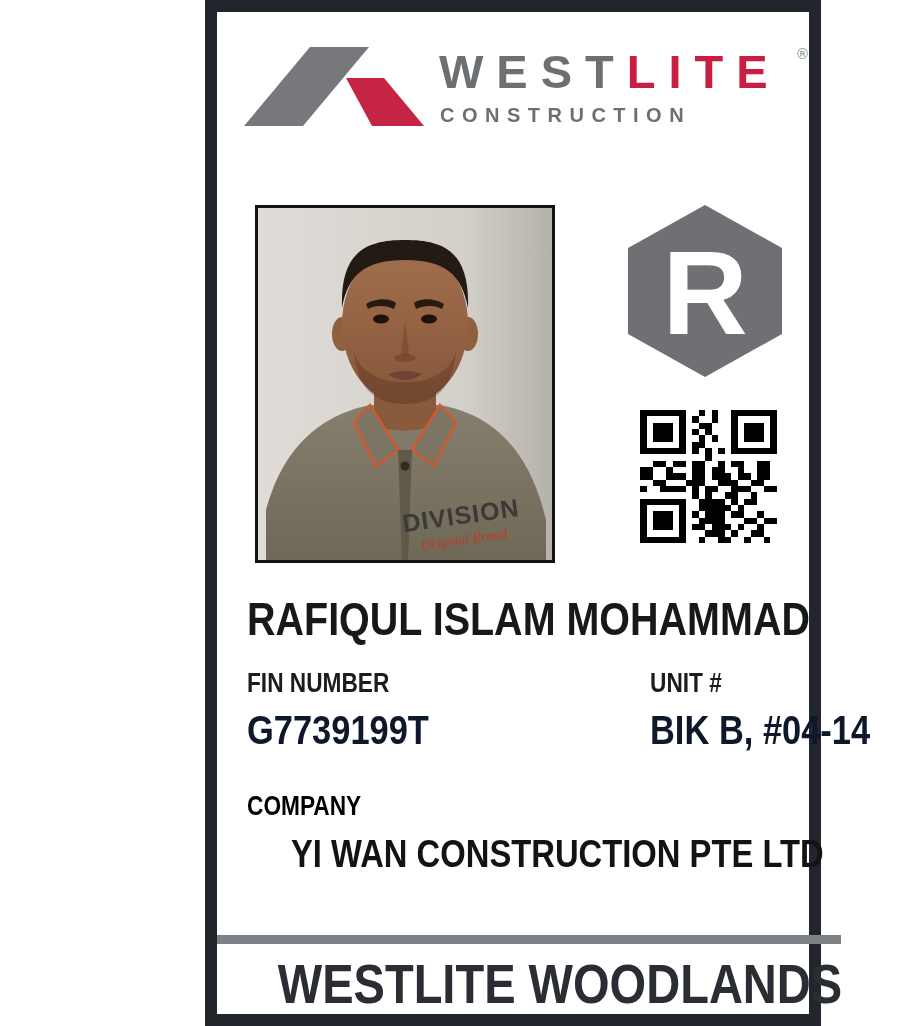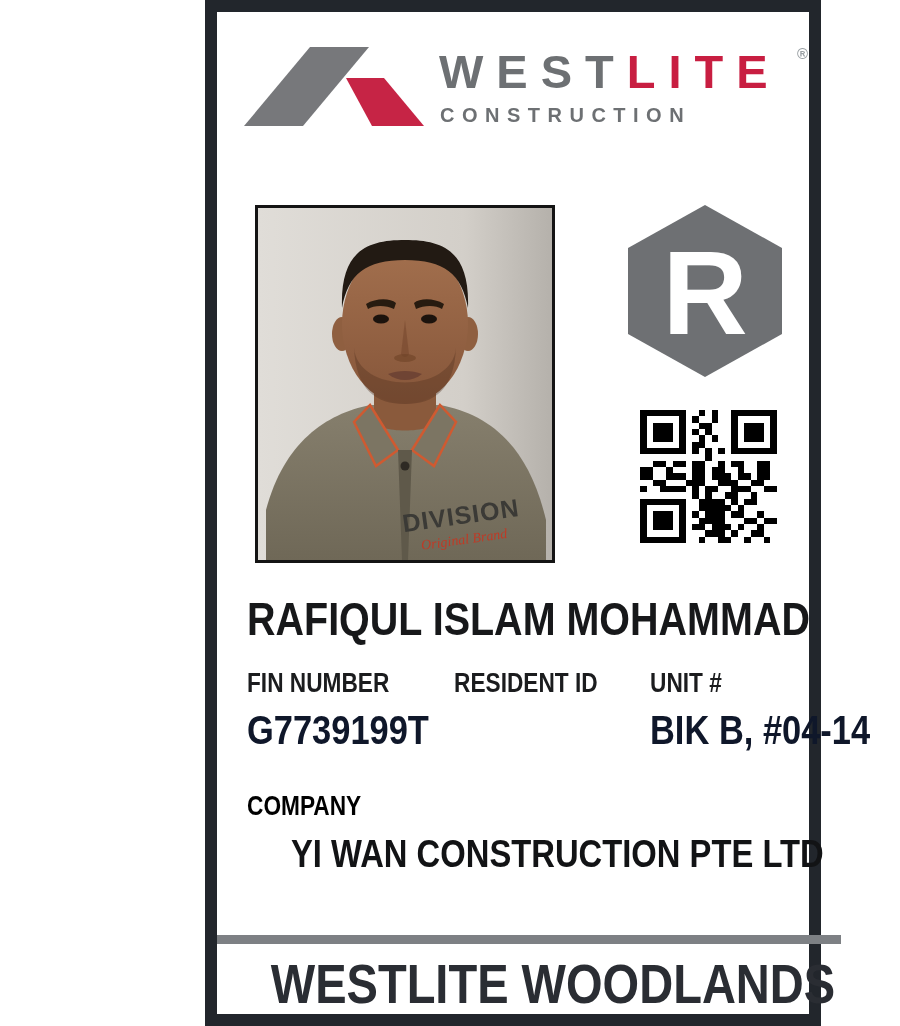--- a/index.html
+++ b/index.html
@@ -42,21 +42,21 @@
   .col1{left:30px;}
   .col2{left:237px;}
   .col3{left:433px;}
   .company-block{left:30px;top:781px;}
   .co-label{font-size:27px;font-weight:bold;color:#000000;line-height:1;}
   .co-value{font-size:39px;font-weight:bold;color:#121315;line-height:1;margin-top:14px;margin-left:44px;}
 
   
   .divider{left:0;top:923px;width:624px;height:9px;background:#7d8084;}
   .footer-strip{left:0;top:941px;width:624px;text-align:center;}
-  .footer-name{font-size:56px;font-weight:bold;color:#2a2d33;line-height:1.1;}
+  .footer-name{font-size:56px;font-weight:bold;color:#2a2d33;line-height:1.1;padding-left:7px;}
 </style>
 </head>
 <body>
 
 <div class="card">
 
   <svg class="abs logo-mark" viewBox="0 0 190 94" xmlns="http://www.w3.org/2000/svg">
     <polygon points="108,34 146,34 186,82 134,82" fill="#c62445"></polygon>
     <polygon points="72,3 131,3 65,82 6,82" fill="#77787b"></polygon>
   </svg>
@@ -574,21 +574,20 @@
 
   <div class="abs name">
     <span class="cond">RAFIQUL ISLAM MOHAMMAD</span>
   </div>
 
   <div class="abs field-col col1">
     <div class="f-label"><span class="cond">FIN NUMBER</span></div>
     <div class="f-value"><span class="cond">G7739199T</span></div>
   </div>
   <div class="abs field-col col2">
-    <div class="f-label"><span class="cond">RESIDENT ID</span></div>
   </div>
   <div class="abs field-col col3">
     <div class="f-label"><span class="cond">UNIT #</span></div>
     <div class="f-value"><span class="cond">BIK B, #04-14</span></div>
   </div>
 
   <div class="abs company-block">
     <div class="co-label"><span class="cond">COMPANY</span></div>
     <div class="co-value"><span class="cond">YI WAN CONSTRUCTION PTE LTD</span></div>
   </div>

